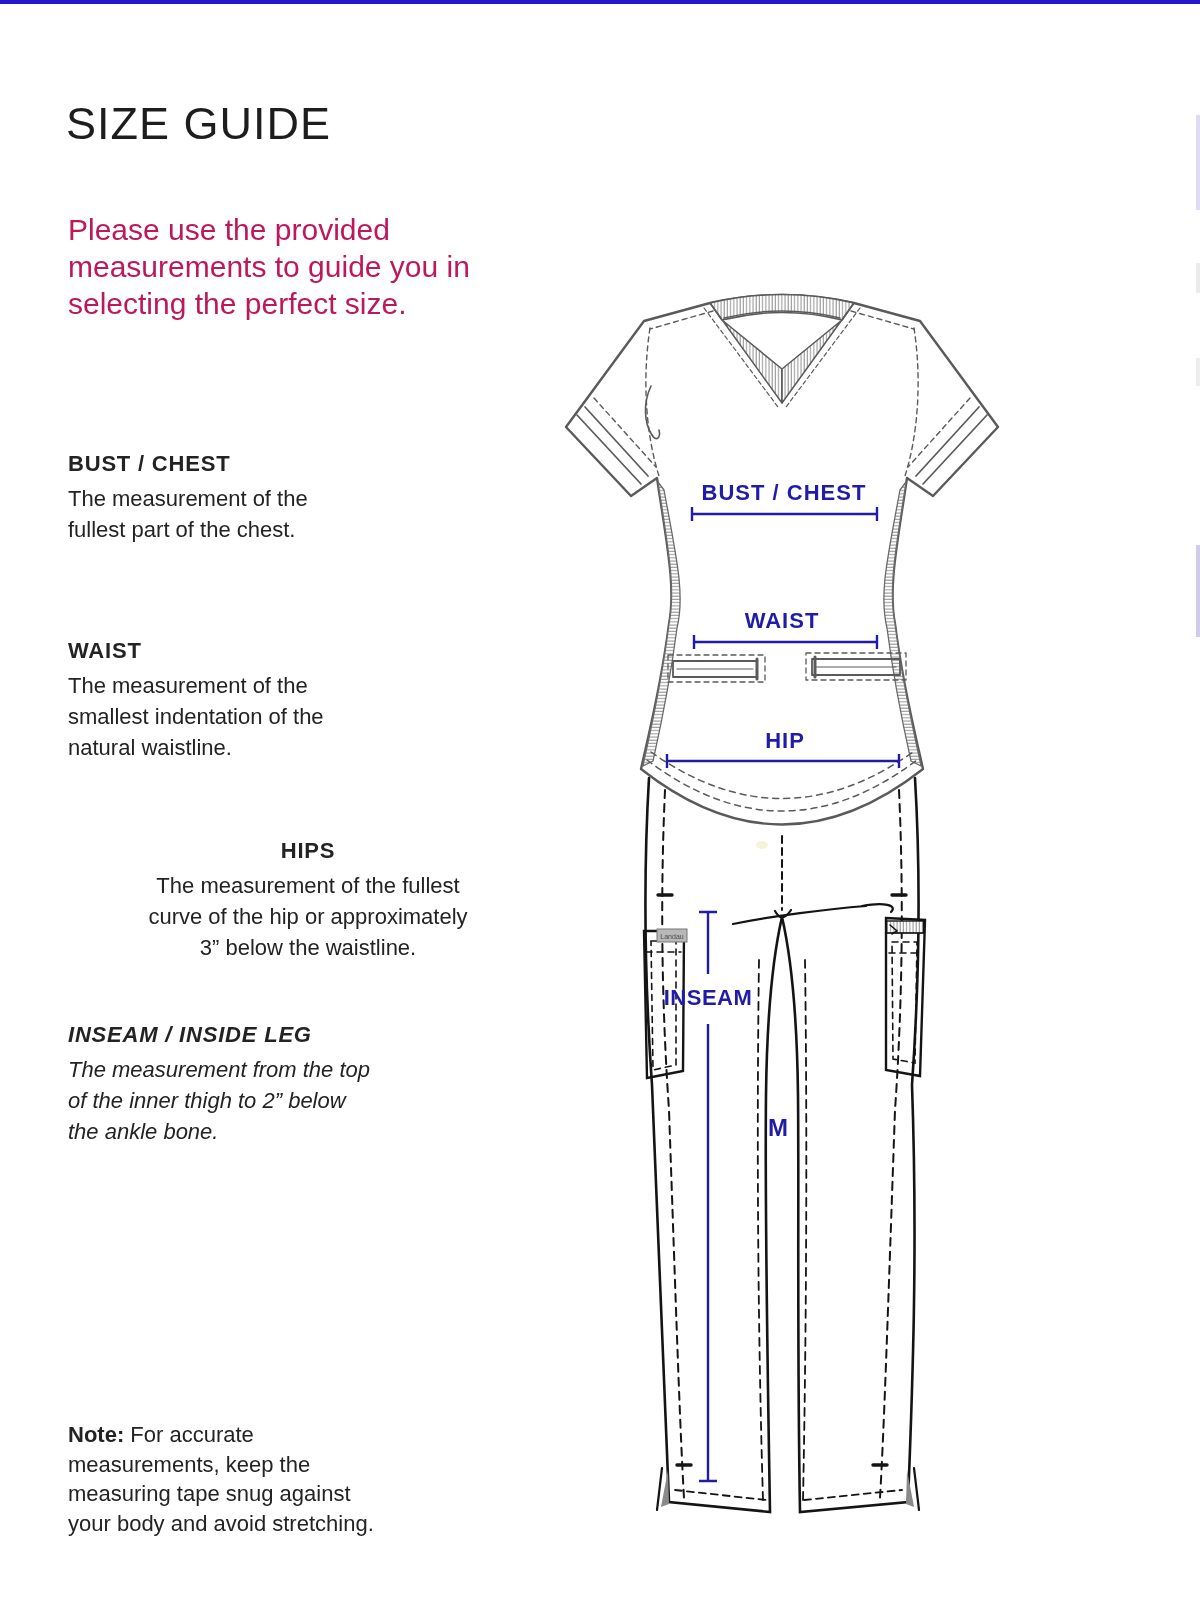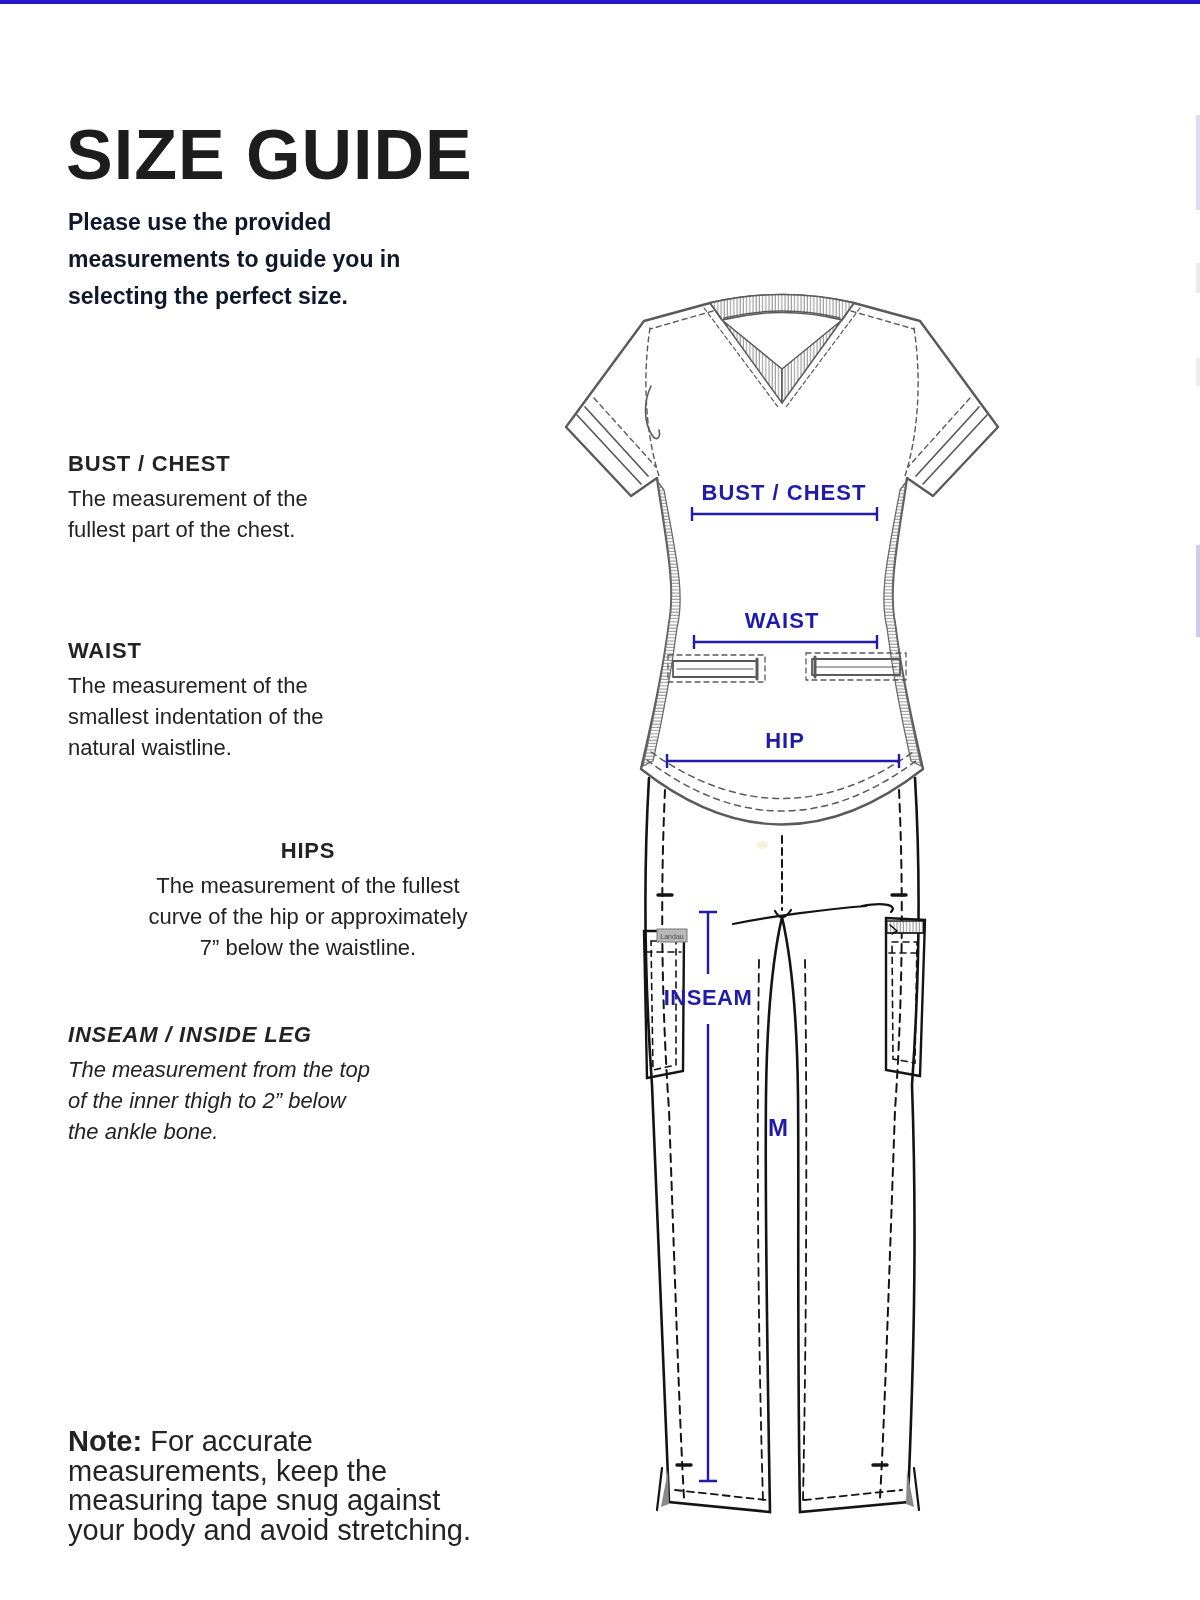--- a/index.html
+++ b/index.html
@@ -2,27 +2,27 @@
 <html><head>
 <meta charset="utf-8">
 <style>
   html,body{margin:0;padding:0;background:#fff;}
   #canvas{
     position:relative;width:1200px;height:1600px;background:#ffffff;
     overflow:hidden;font-family:"Liberation Sans",sans-serif;color:#212121;
   }
   .abs{position:absolute;}
   .topline{left:0;top:0;width:1200px;height:4px;background:#2318c9;}
-  .title{left:66px;top:68px;font-size:70px;font-weight:700;letter-spacing:1px;color:#1d1d1d;white-space:nowrap;}
-  .intro{left:68px;top:181px;font-size:23px;line-height:37px;color:#0f172a;white-space:pre-line;font-weight:bold;}
+  .title{left:66px;top:68px;font-size:45px;font-weight:400;letter-spacing:1px;color:#1d1d1d;white-space:nowrap;}
+  .intro{left:68px;top:181px;font-size:30px;line-height:37px;color:#be185d;white-space:pre-line;}
   .section{left:68px;width:480px;}
   .sec-heading{font-size:22px;font-weight:700;letter-spacing:0.8px;color:#232323;}
   .sec-body{margin-top:6px;font-size:22px;line-height:31px;color:#232323;white-space:pre-line;}
   .sec-bust{top:451px;} .sec-waist{top:638px;} .sec-hips{top:838px;text-align:center;} .sec-inseam{top:1022px;font-style:italic;}
-  .note{left:68px;top:1398px;width:440px;font-size:29px;line-height:29.5px;color:#232323;}
+  .note{left:68px;top:1398px;width:440px;font-size:22px;line-height:29.5px;color:#232323;}
   .note .nlines{white-space:pre-line;}
   .diagram{left:540px;top:270px;width:480px;height:1260px;}
   .edge{background:#dcdaf1;}
 </style>
 </head>
 <body>
 
 <div id="canvas">
 
   <div class="abs topline"></div>
@@ -43,21 +43,21 @@
     <div class="sec-heading">WAIST</div>
     <div class="sec-body">The measurement of the
 smallest indentation of the
 natural waistline.</div>
   </div>
 
   <div class="abs section sec-hips">
     <div class="sec-heading">HIPS</div>
     <div class="sec-body">The measurement of the fullest
 curve of the hip or approximately
-7” below the waistline.</div>
+3” below the waistline.</div>
   </div>
 
   <div class="abs section sec-inseam">
     <div class="sec-heading">INSEAM / INSIDE LEG</div>
     <div class="sec-body">The measurement from the top
 of the inner thigh to 2” below
 the ankle bone.</div>
   </div>
 
   <p class="abs note"><b>Note:</b><span class="nlines"> For accurate

